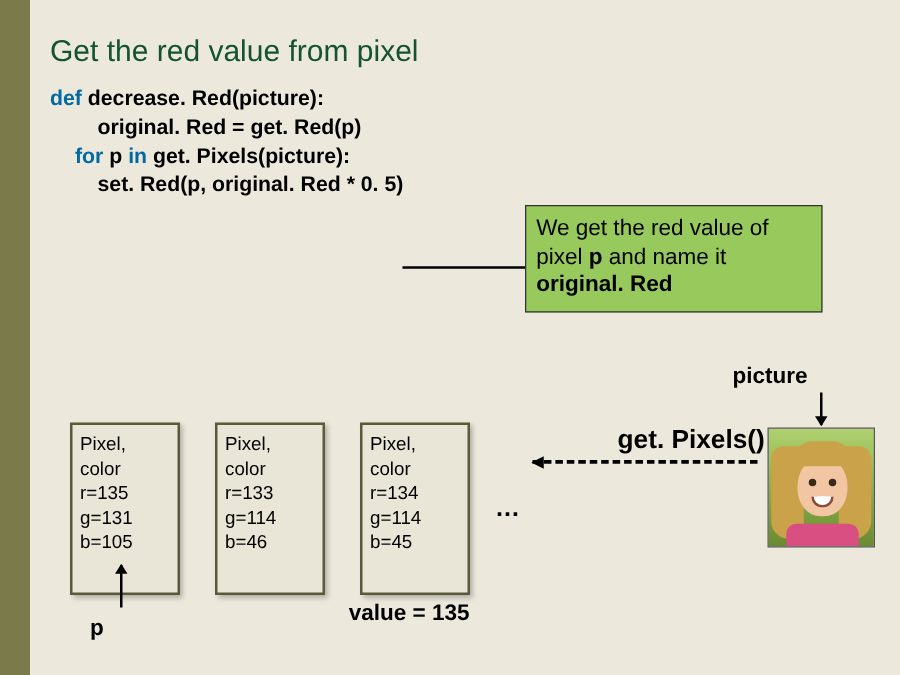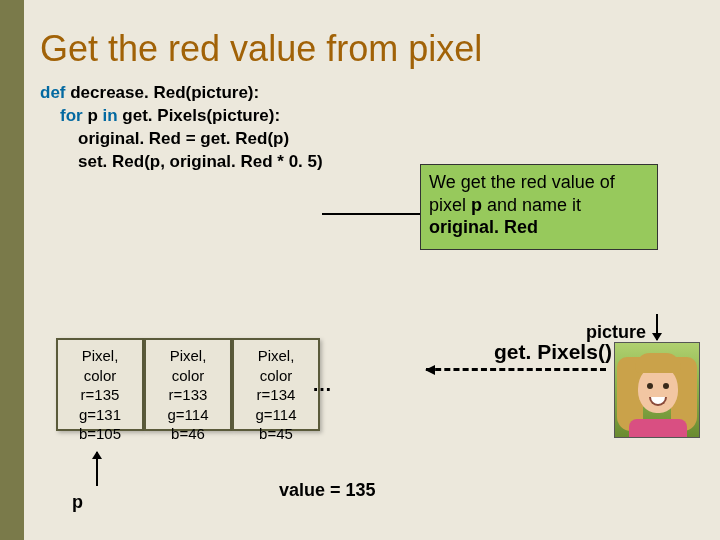--- a/index.html
+++ b/index.html
@@ -6,24 +6,24 @@
   body {
     width: 720px;
     height: 540px;
     background: #ece8dc;
     border-left: 24px solid #7a7a4a;
     font-family: Arial, Helvetica, sans-serif;
     position: relative;
     overflow: hidden;
   }
   .title {
-    font-size: 36px;
+    font-size: 24px;
     font-weight: normal;
     padding: 28px 10px 12px 16px;
-    color: #a16207;
+    color: #14532d;
   }
   .code-block {
     font-family: Arial, sans-serif;
     font-size: 17px;
     font-weight: bold;
     line-height: 1.35;
     padding-left: 16px;
     color: #000;
   }
   .code-block .kw { color: #0369a1; }
@@ -46,21 +46,20 @@
     width: 100px;
     height: 2px;
     background: #000;
   }
   .picture-label {
     position: absolute;
     left: 562px;
     top: 290px;
     font-size: 18px;
     font-weight: bold;
-    margin-top: 32px;
   }
   .picture-arrow {
     position: absolute;
     left: 632px;
     top: 314px;
     width: 2px;
     height: 26px;
     background: #000;
   }
   .picture-arrow::after {
@@ -73,28 +72,28 @@
   }
   .pixels-row {
     position: absolute;
     top: 338px;
     left: 32px;
     display: flex;
     align-items: center;
   }
   .pixel-box {
     width: 88px;
-    height: 93px;
+    height: 138px;
     border: 2px solid #5a5a3a;
     background: #e9e5d7;
     padding: 6px;
     font-size: 15px;
     line-height: 1.3;
+    margin-right: 28px;
     box-shadow: 2px 2px 4px rgba(0,0,0,0.25);
-    text-align: center;
   }
   .ellipsis {
     font-size: 20px;
     font-weight: bold;
     margin: 0 10px 0 -8px;
     align-self: center;
   }
   .getpixels-label {
     position: absolute;
     left: 470px;
@@ -169,24 +168,24 @@
 </style>
 </head>
 <body>
 
 <h1 class="title">Get the red value from pixel</h1>
 
 <div class="code-block">
   <div>
     <span class="kw">def</span><span> decrease. Red(picture):</span>
   </div>
+  <div style="padding-left:38px">original. Red = get. Red(p)</div>
   <div style="padding-left:20px">
     <span class="kw">for</span><span> p </span><span class="kw">in</span><span> get. Pixels(picture):</span>
   </div>
-  <div style="padding-left:38px">original. Red = get. Red(p)</div>
   <div style="padding-left:38px">set. Red(p, original. Red * 0. 5)</div>
 </div>
 
 <div class="annotation-line"></div>
 <div class="annotation">
   <span>We get the red value of pixel </span><span class="bold">p</span><span> and name it </span><span class="bold">original. Red</span>
 </div>
 
 <div class="picture-label">picture</div>
 <div class="picture-arrow"></div>

